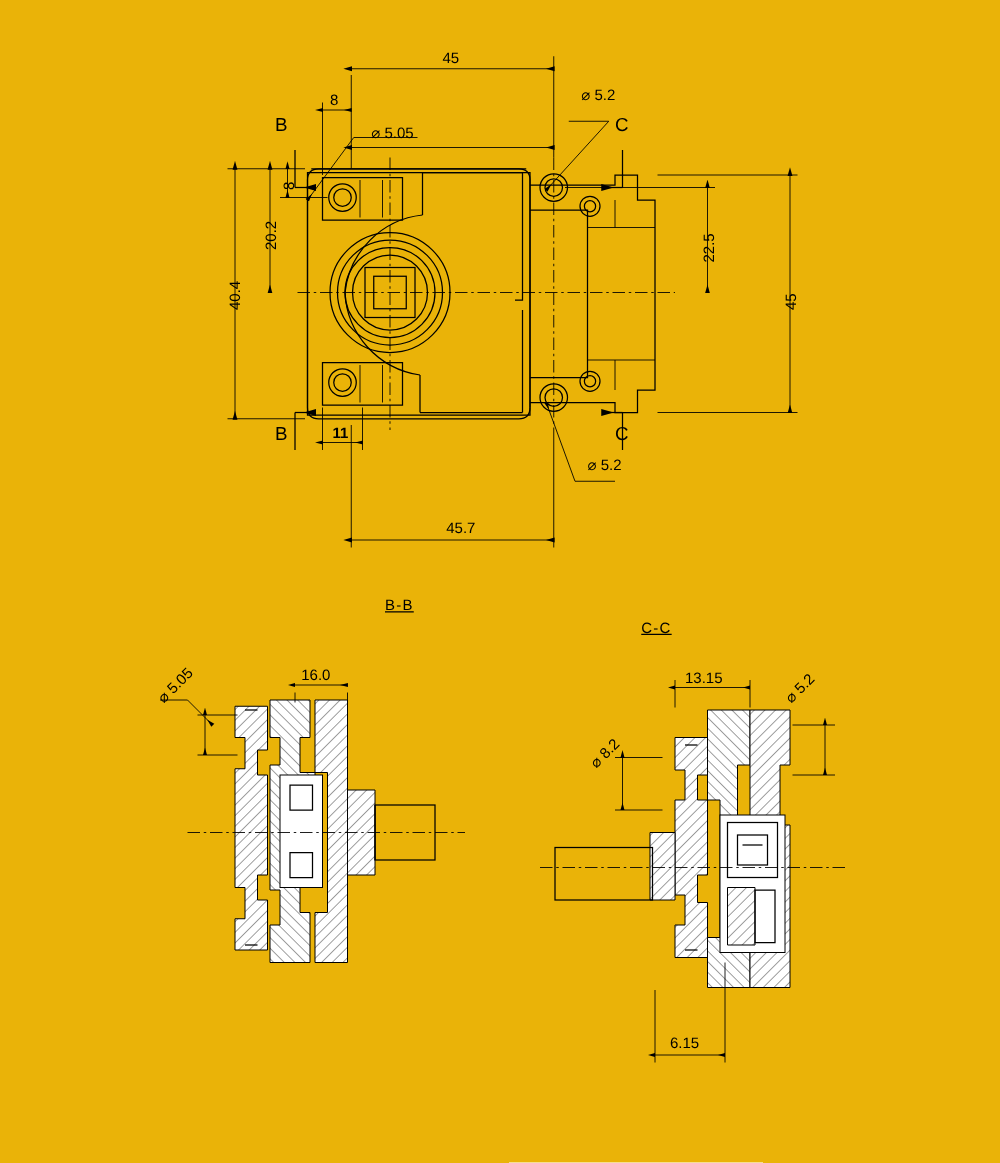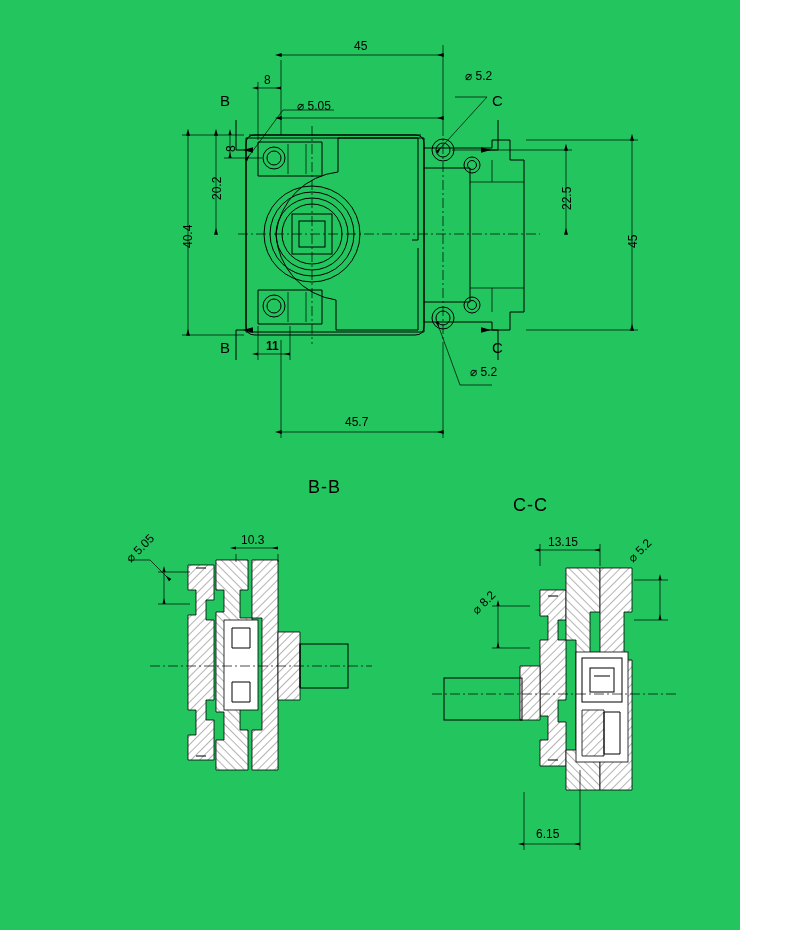--- a/index.html
+++ b/index.html
@@ -5,39 +5,40 @@
   html, body {
     margin: 0;
     padding: 0;
     background: #ffffff;
   }
   body {
     font-family: "Liberation Sans", sans-serif;
   }
   #sheet {
     position: relative;
-    width: 740px;
+    width: 800px;
     height: 930px;
-    background: #22c55e;
+    background: #eab308;
     overflow: hidden;
   }
   .lbl {
     position: absolute;
     font-family: "Liberation Sans", sans-serif;
     font-size: 12px;
     color: #000000;
     white-space: nowrap;
     line-height: 1;
   }
   .lbl.big {
     font-size: 15px;
   }
   .lbl.sec {
-    font-size: 18px;
+    font-size: 12px;
     letter-spacing: 1px;
+    text-decoration: underline;
   }
   .rot90 {
     transform: rotate(-90deg);
     transform-origin: left top;
   }
   .rot-diag {
     transform: rotate(-45deg);
     transform-origin: left top;
   }
   svg {
@@ -258,36 +259,36 @@
       <path class="ln-thin" d="M580,770 L580,850"></path>
     </g>
   </svg>
 
   <div class="lbl" style="left:354px; top:40px;">45</div>
   <div class="lbl" style="left:264px; top:74px;">8</div>
   <div class="lbl rot90" style="left:225px; top:152px;">8</div>
   <div class="lbl rot90" style="left:182px; top:248px;">40.4</div>
   <div class="lbl rot90" style="left:211px; top:200px;">20.2</div>
   <div class="lbl" style="left:266px; top:340px;font-weight:bold;">11</div>
-  <div class="lbl" style="left:345px; top:416px;">45.7</div>
+  <div class="lbl" style="left:357px; top:416px;">45.7</div>
   <div class="lbl rot90" style="left:627px; top:248px;">45</div>
   <div class="lbl rot90" style="left:561px; top:210px;">22.5</div>
   <div class="lbl" style="left:297px; top:100px;">⌀ 5.05</div>
   <div class="lbl" style="left:465px; top:70px;">⌀ 5.2</div>
   <div class="lbl" style="left:470px; top:366px;">⌀ 5.2</div>
 
   <div class="lbl big" style="left:220px; top:93px;">B</div>
   <div class="lbl big" style="left:220px; top:340px;">B</div>
   <div class="lbl big" style="left:492px; top:93px;">C</div>
   <div class="lbl big" style="left:492px; top:340px;">C</div>
 
   <div class="lbl sec" style="left:308px; top:478px;">B-B</div>
   <div class="lbl sec" style="left:513px; top:496px;">C-C</div>
 
   <div class="lbl rot-diag" style="left:124px; top:556px;">⌀ 5.05</div>
-  <div class="lbl" style="left:241px; top:534px;">10.3</div>
+  <div class="lbl" style="left:241px; top:534px;">16.0</div>
 
   <div class="lbl" style="left:548px; top:536px;text-align:right;">13.15</div>
   <div class="lbl rot-diag" style="left:626px; top:556px;">⌀ 5.2</div>
   <div class="lbl rot-diag" style="left:470px; top:608px;">⌀ 8.2</div>
   <div class="lbl" style="left:536px; top:828px;">6.15</div>
 
 </div>
 
 </body></html>

